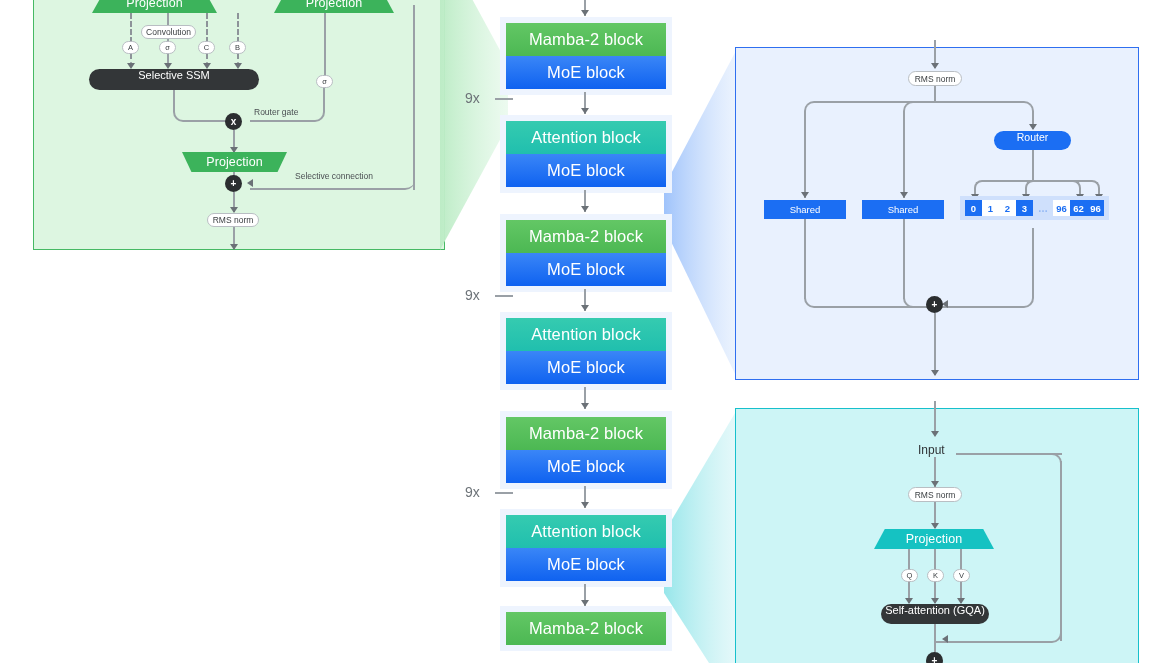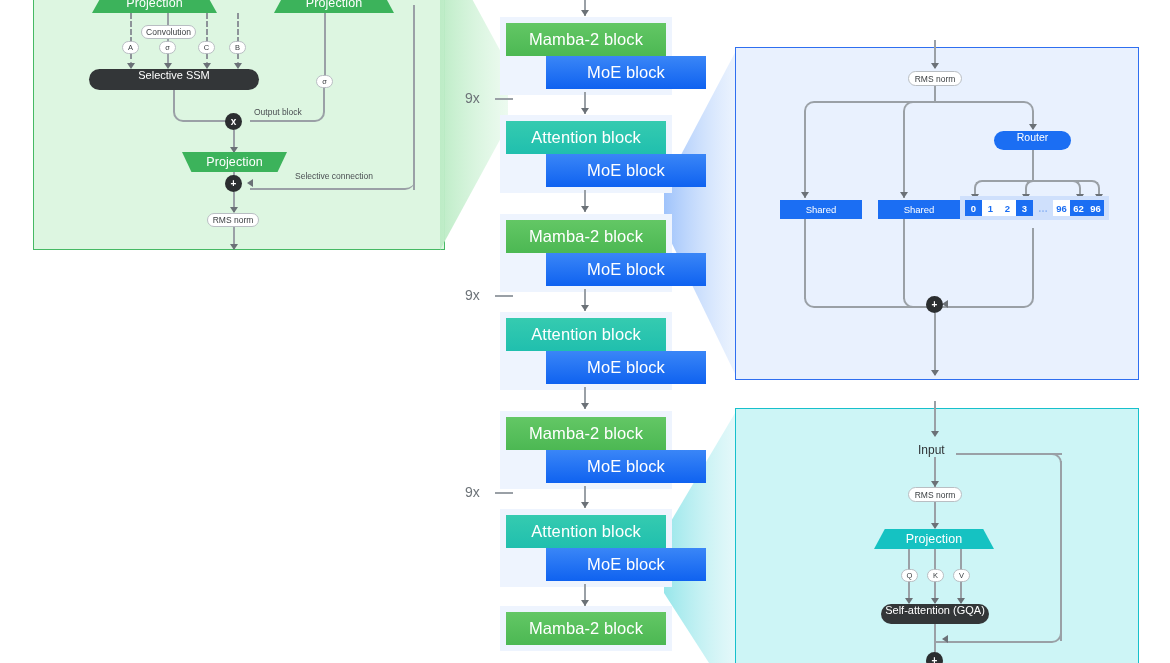--- a/index.html
+++ b/index.html
@@ -99,40 +99,40 @@
     position: absolute; left: 0; width: 172px;
     background: #eef4fe; padding: 6px;
   }
   .blk {
     height: 33px; width: 100%;
     display: flex; align-items: center; justify-content: center;
     color: #fff; font-size: 16.5px; letter-spacing: .1px;
   }
   .blk-mamba { background: linear-gradient(180deg,#63c765 0%,#4cb853 100%); }
   .blk-attn  { background: linear-gradient(180deg,#35cbb0 0%,#20bfae 100%); }
-  .blk-moe   { background: linear-gradient(180deg,#3a86f7 0%,#0f62f0 100%); margin-left: 40px; }
+  .blk-moe   { background: linear-gradient(180deg,#3a86f7 0%,#0f62f0 100%); }
 
   .repeat-label {
     position: absolute; font-size: 14px; color: #6d7378;
   }
   .repeat-dash { position: absolute; height: 1.5px; background: #9aa0a6; }
 
   
   .wedge { position: absolute; }
 
   
   #moe-panel {
     left: 735px; top: 47px; width: 404px; height: 333px;
     background: #e9f1fe; border: 1.5px solid #2f6ff0;
   }
   .moe-shared {
     position: absolute; height: 19px;
     background: #1b6ef3; color: #fff;
     font-size: 9.5px;
-    display: flex; align-items: center; justify-content: center; margin-left: 16px;
+    display: flex; align-items: center; justify-content: center;
   }
   .router {
     position: absolute; height: 19px; border-radius: 999px;
     background: #1b6ef3; color: #fff; font-size: 10.5px;
     display: flex; align-items: flex-start; justify-content: center;
   }
   .experts-strip {
     position: absolute; background: #cfe0fc; padding: 4px 5px;
     display: flex; align-items: center; gap: 0;
   }
@@ -212,21 +212,21 @@
                 border-bottom-left-radius:10px;"></div>
 
     <div class="vline" style="left:290px; top:72px; height:62px;"></div>
     <div class="gate" style="left:282px; top:134px;">
       <span>σ</span>
     </div>
     <div class="corner" style="left:216px; top:147px; width:75px; height:34px;
                 border-top:none; border-left:none; border-bottom:2px solid #9aa0a6;
                 border-bottom-right-radius:10px;"></div>
 
-    <div class="edge-label" style="left:220px; top:166px;">Output block</div>
+    <div class="edge-label" style="left:220px; top:166px;">Router gate</div>
 
     <div class="op-node" style="left:191px; top:172px;">
       <span>x</span>
     </div>
 
     <div class="vline" style="left:199px; top:189px; height:22px;"></div>
     <div class="arrow-down" style="left:196px; top:206px;"></div>
 
     <div class="proj proj-green trap-up" style="left:148px; top:211px; width:105px; height:20px;">
       <span>Projection</span>

